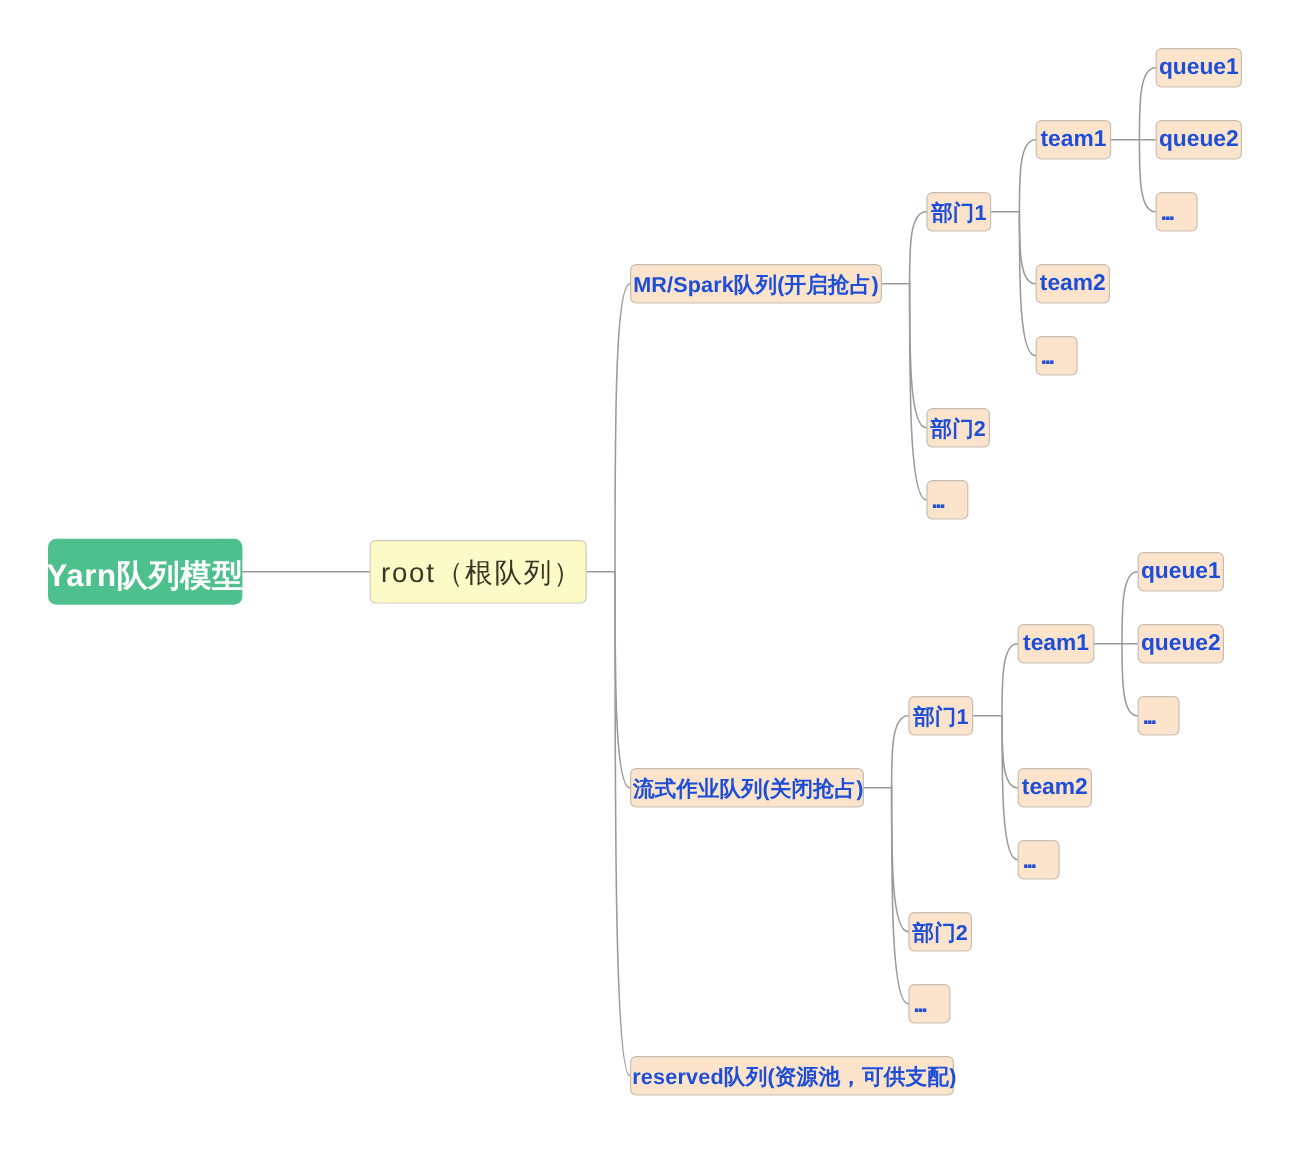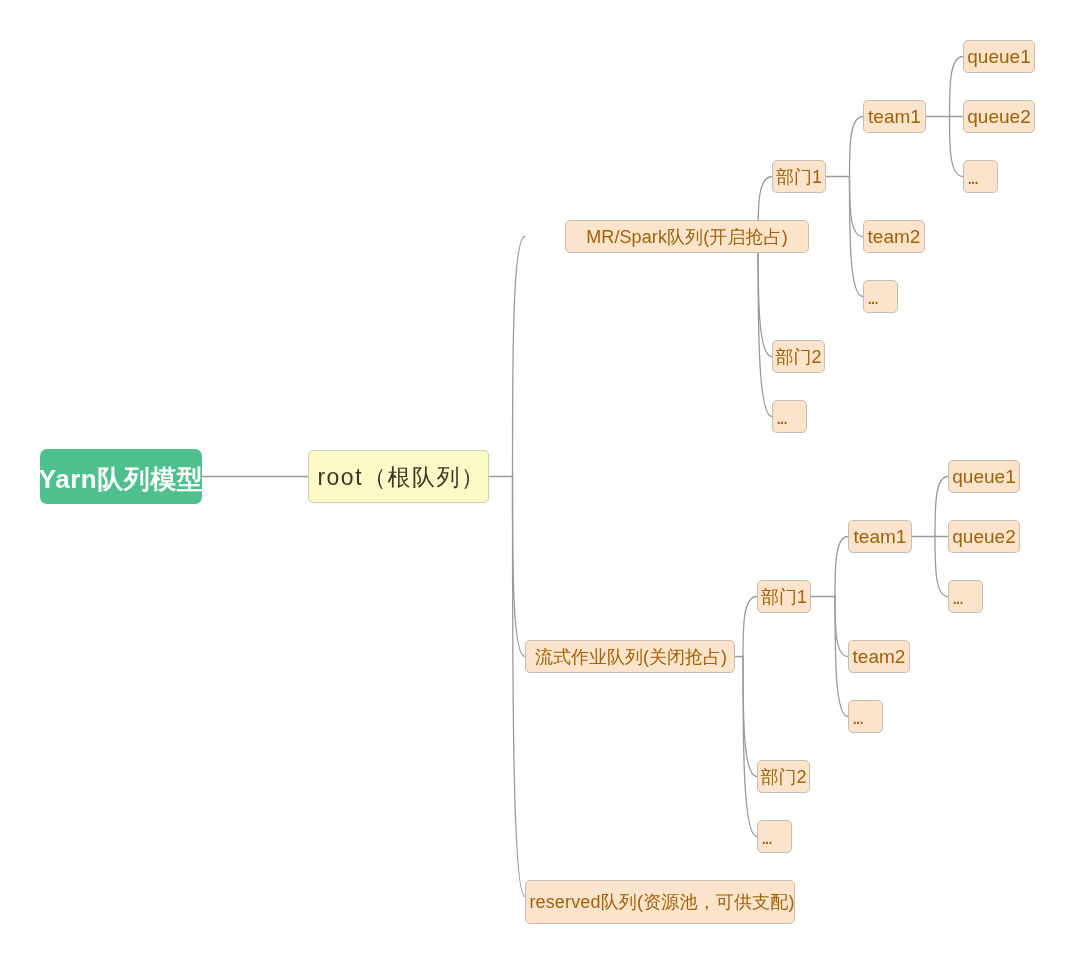--- a/index.html
+++ b/index.html
@@ -13,21 +13,21 @@
   #links { position:absolute; left:0; top:0; width:1080px; height:958px; pointer-events:none; }
   #links .link { fill:none; stroke:#9A9A9A; stroke-width:1.3; stroke-linecap:round; }
   .node {
     position:absolute; box-sizing:border-box; display:flex;
     align-items:center; justify-content:center; white-space:nowrap;
     border-radius:5px;
   }
   .node .lbl { display:block; line-height:1; transform:translateZ(0); }
   .n-title { background:#4DC08D; border-radius:7px; color:#ffffff; font-weight:bold; }
   .n-root  { background:#FCFBC8; border:1px solid #CFCCBA; color:#3C3424; }
-  .n-branch{ background:#FCE3CB; border:1px solid #C6BDB3; color:#a16207; }
+  .n-branch{ background:#FCE3CB; border:1px solid #C6BDB3; color:#1d4ed8;font-weight:bold; }
   .n-dots { justify-content:flex-start; align-items:flex-start; }
   .n-dots .lbl { padding-left:3px; padding-top:6px; letter-spacing:-2.2px; }
 </style>
 </head>
 <body>
 
 <div id="canvas">
   <svg id="links" viewBox="0 0 1080 958" width="1080" height="958">
     <path class="link" d="M 202,476.5 L 308,476.5"></path>
     <path class="link" d="M 489,476.5 L 512.5,476.5"></path>
@@ -58,27 +58,27 @@
     <path class="link" d="M 935,536.5 C 935,506.5 935,476.5 948,476.5"></path>
     <path class="link" d="M 935,536.5 L 948,536.5"></path>
     <path class="link" d="M 935,536.5 C 935,566.5 935,596.5 948,596.5"></path>
   </svg>
   <div class="node n-title" style="left:40px;top:449px;width:162px;height:55px;font-size:26px;letter-spacing:0.5px;">
     <span class="lbl" style="position:relative;left:0px;top:2px">Yarn队列模型</span>
   </div>
   <div class="node n-root" style="left:308px;top:450px;width:181px;height:53px;font-size:23px;letter-spacing:1.5px;text-align:right;">
     <span class="lbl" style="position:relative;left:3px;top:1px">root（根队列）</span>
   </div>
-  <div class="node n-branch" style="left:525px;top:220px;width:244px;height:33px;font-size:18px;letter-spacing:0.1px;margin-left:40px;">
+  <div class="node n-branch" style="left:525px;top:220px;width:210px;height:33px;font-size:18px;letter-spacing:0.1px;">
     <span class="lbl">MR/Spark队列(开启抢占)</span>
   </div>
-  <div class="node n-branch" style="left:525px;top:640px;width:210px;height:33px;font-size:18px;">
+  <div class="node n-branch" style="left:525px;top:640px;width:195px;height:33px;font-size:18px;">
     <span class="lbl" style="position:relative;left:1px;top:0px">流式作业队列(关闭抢占)</span>
   </div>
-  <div class="node n-branch" style="left:525px;top:880px;width:270px;height:44px;font-size:18px;letter-spacing:0.16px;">
+  <div class="node n-branch" style="left:525px;top:880px;width:270px;height:33px;font-size:18px;letter-spacing:0.16px;">
     <span class="lbl" style="position:relative;left:2px;top:0px">reserved队列(资源池，可供支配)</span>
   </div>
   <div class="node n-branch" style="left:772px;top:160px;width:54px;height:33px;font-size:18px;">
     <span class="lbl">部门1</span>
   </div>
   <div class="node n-branch" style="left:772px;top:340px;width:53px;height:33px;font-size:18px;">
     <span class="lbl">部门2</span>
   </div>
   <div class="node n-branch n-dots" style="left:772px;top:400px;width:35px;height:33px;font-size:20px;">
     <span class="lbl">...</span>

